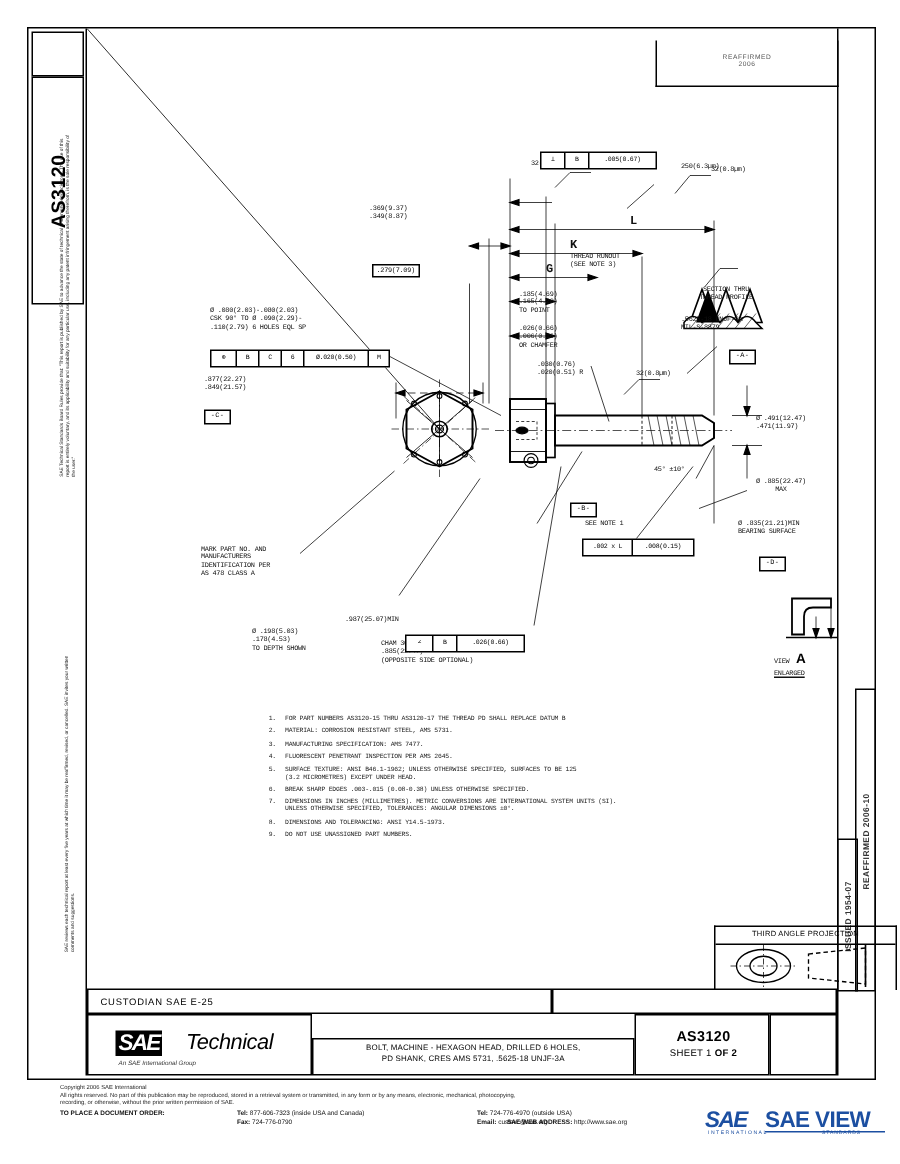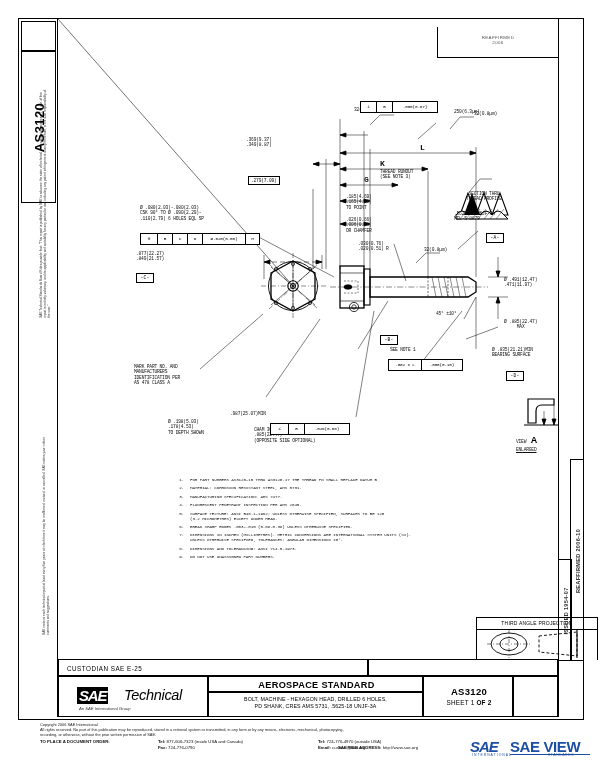--- a/index.html
+++ b/index.html
@@ -484,23 +484,20 @@
         <div class="cell" id="cust-right"></div>
 
         <div class="cell" id="logocell">
           <div id="saelogo">
             <span class="sae">SAE</span>
             <span class="aero">Technical</span>
             <span class="sub">An SAE International Group</span>
           </div>
         </div>
 
-        <div class="cell" id="titlecell">
-          <span>AEROSPACE STANDARD</span>
-        </div>
 
         <div class="cell" id="desccell">
           <div>BOLT, MACHINE - HEXAGON HEAD, DRILLED 6 HOLES,</div>
           <div style="padding-top:0;">PD SHANK, CRES AMS 5731, .5625-18 UNJF-3A</div>
         </div>
 
         <div class="cell" id="numcell">
           <span class="n">AS3120</span>
           <span class="s"><span>SHEET 1</span> <b>OF 2</b></span>
         </div>

